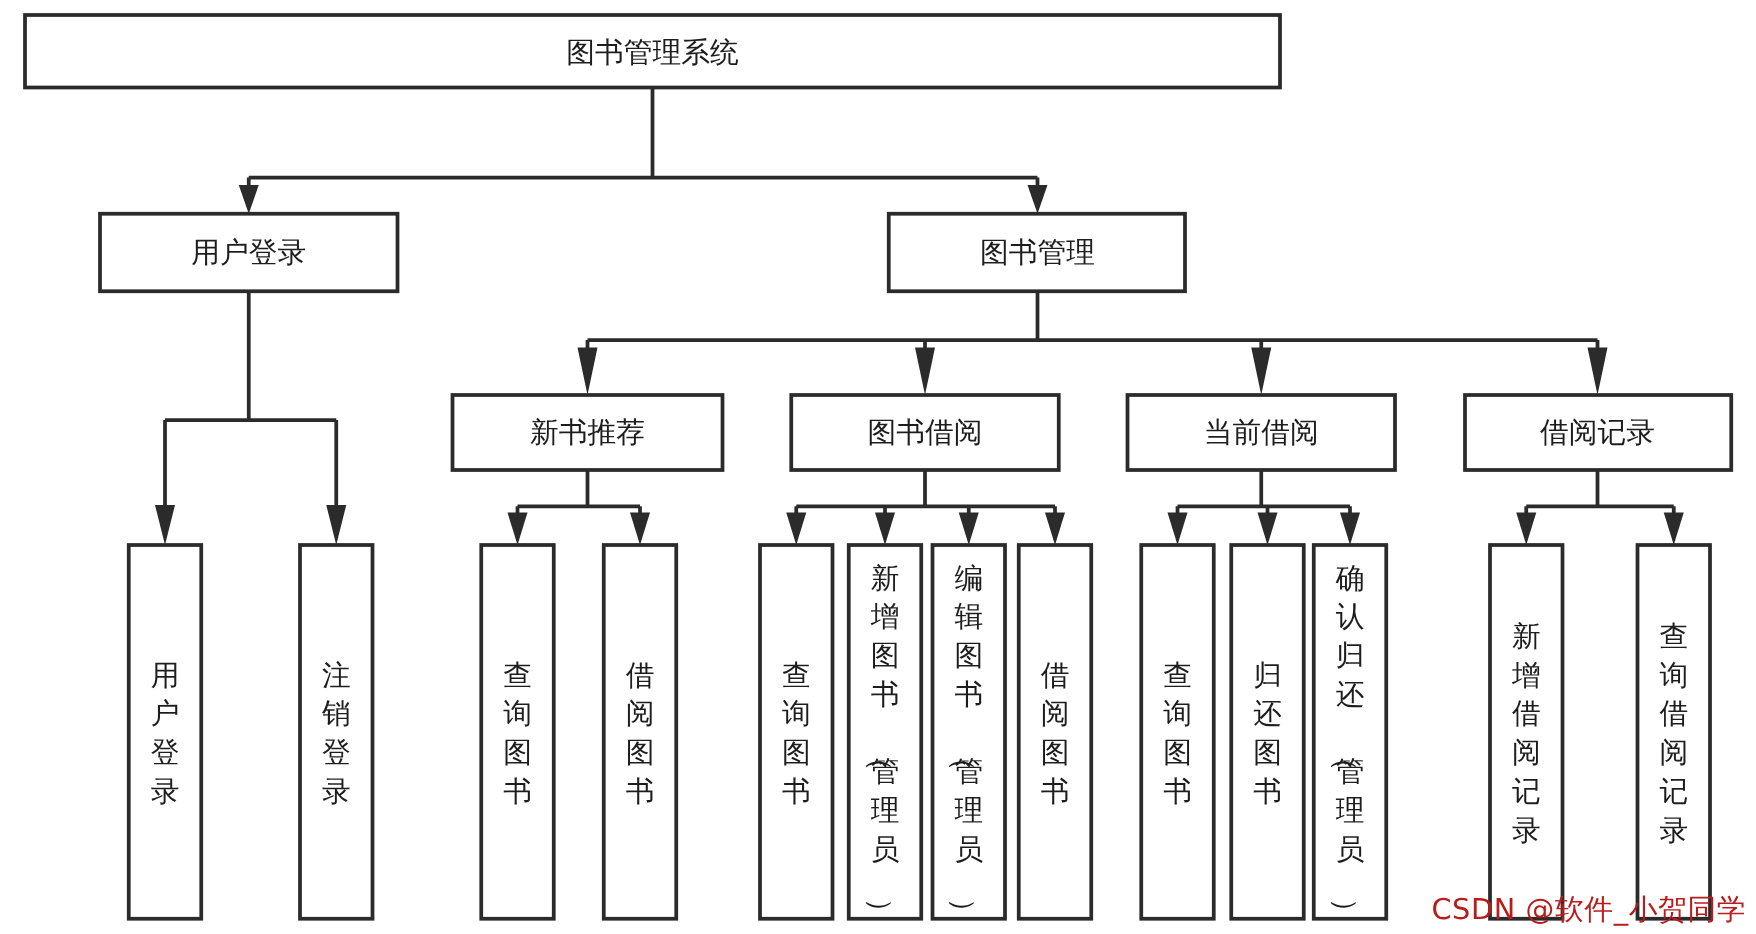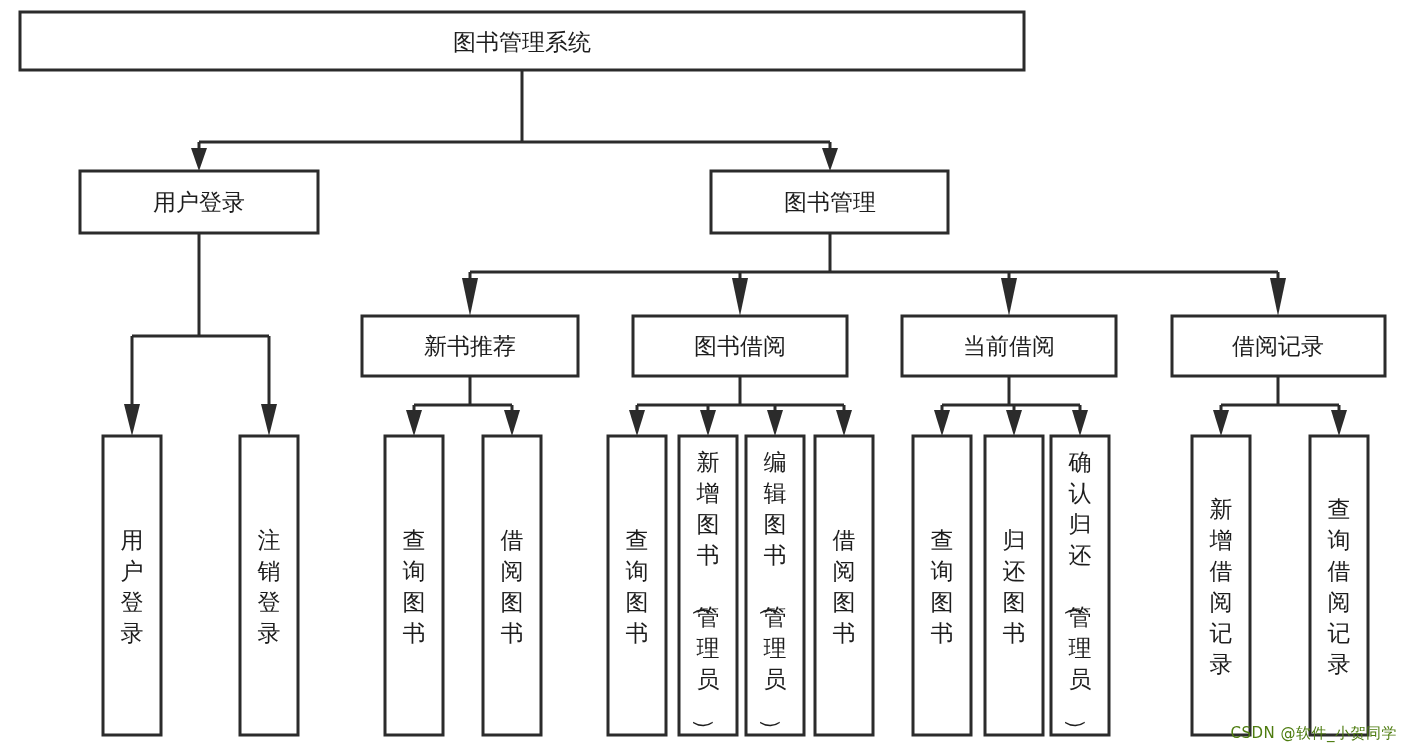--- a/index.html
+++ b/index.html
@@ -48,22 +48,22 @@
   }
   .arrow-head {
     fill: #2b2b2b;
     stroke: none;
   }
   .watermark {
     position: absolute;
     right: 8px;
     bottom: 4px;
     font-family: "DejaVu Sans", "Liberation Sans", sans-serif;
-    font-size: 15px;
-    color: #4d7c0f;
+    font-size: 23px;
+    color: #b91c1c;
     white-space: nowrap;
     letter-spacing: 0.5px;
   }
 </style>
 </head>
 <body>
 
 <svg id="diagram" viewBox="0 0 1405 747" xmlns="http://www.w3.org/2000/svg">
 
   <g>

